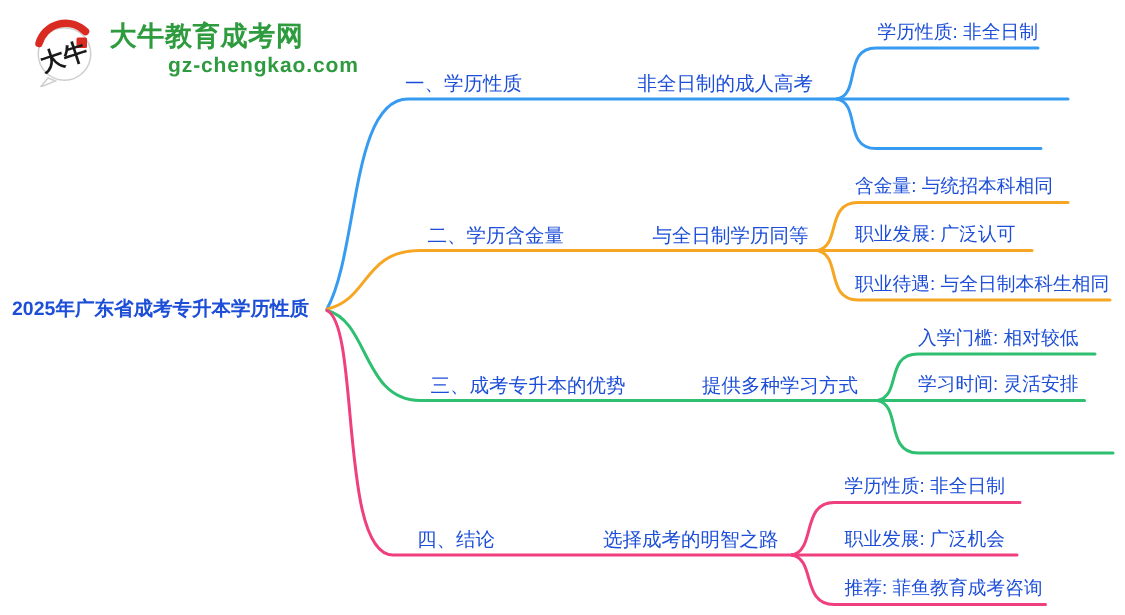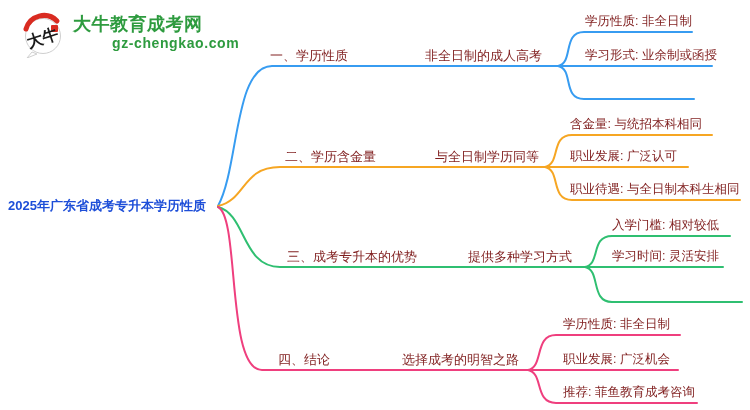--- a/index.html
+++ b/index.html
@@ -2,21 +2,21 @@
 <html><head>
 <meta charset="utf-8">
 <style>
   html,body{margin:0;padding:0;background:#fff;}
   #canvas{
     position:relative;width:750px;height:410px;background:#ffffff;overflow:hidden;
     font-family:"Liberation Sans","DejaVu Sans",sans-serif;
   }
   svg.links{position:absolute;left:0;top:0;}
   .label{
-    position:absolute;white-space:nowrap;color:#7f1d1d;
+    position:absolute;white-space:nowrap;color:#1d4ed8;
     font-size:13px;line-height:16px;
   }
   .root{font-weight:bold;font-size:13px;color:#1d4ed8;}
   .leaf{font-size:12.5px;}
   
   .logo{position:absolute;left:20px;top:8px;display:flex;align-items:center;gap:7px;cursor:pointer;}
   .logo-text{display:flex;flex-direction:column;justify-content:space-between;}
   .logo-title{
     font-size:18px;font-weight:bold;color:#2e9b3f;letter-spacing:0.5px;line-height:21px;
   }
@@ -72,21 +72,20 @@
       <div class="logo-title">大牛教育成考网</div>
       <div class="logo-url">gz-chengkao.com</div>
     </div>
   </div>
 
   <div class="label root" style="left:8px;top:198px">2025年广东省成考专升本学历性质</div>
 
   <div class="label" style="left:270px;top:48px">一、学历性质</div>
   <div class="label" style="left:425px;top:48px">非全日制的成人高考</div>
   <div class="label leaf" style="left:585px;top:13px">学历性质: 非全日制</div>
-  <div class="label leaf" style="left:585px;top:47px">学习形式: 业余制或函授</div>
 
   <div class="label" style="left:285px;top:149px">二、学历含金量</div>
   <div class="label" style="left:435px;top:149px">与全日制学历同等</div>
   <div class="label leaf" style="left:570px;top:116px">含金量: 与统招本科相同</div>
   <div class="label leaf" style="left:570px;top:148px">职业发展: 广泛认可</div>
   <div class="label leaf" style="left:570px;top:181px">职业待遇: 与全日制本科生相同</div>
 
   <div class="label" style="left:287px;top:249px">三、成考专升本的优势</div>
   <div class="label" style="left:468px;top:249px">提供多种学习方式</div>
   <div class="label leaf" style="left:612px;top:248px">学习时间: 灵活安排</div>

